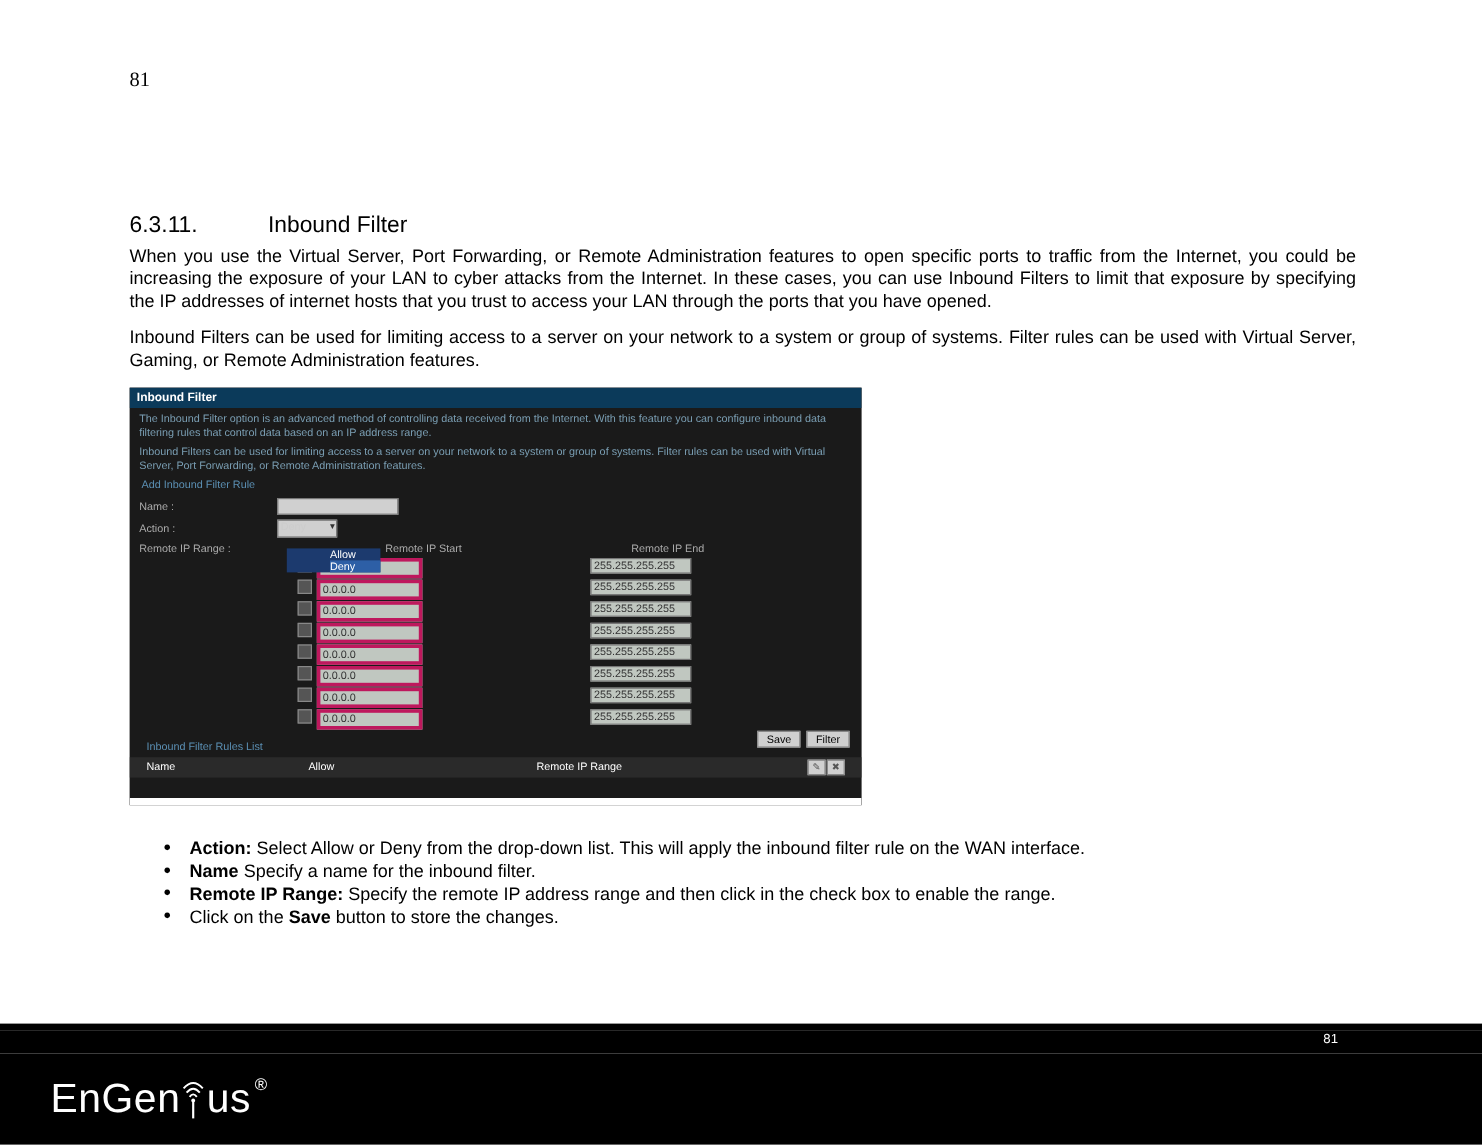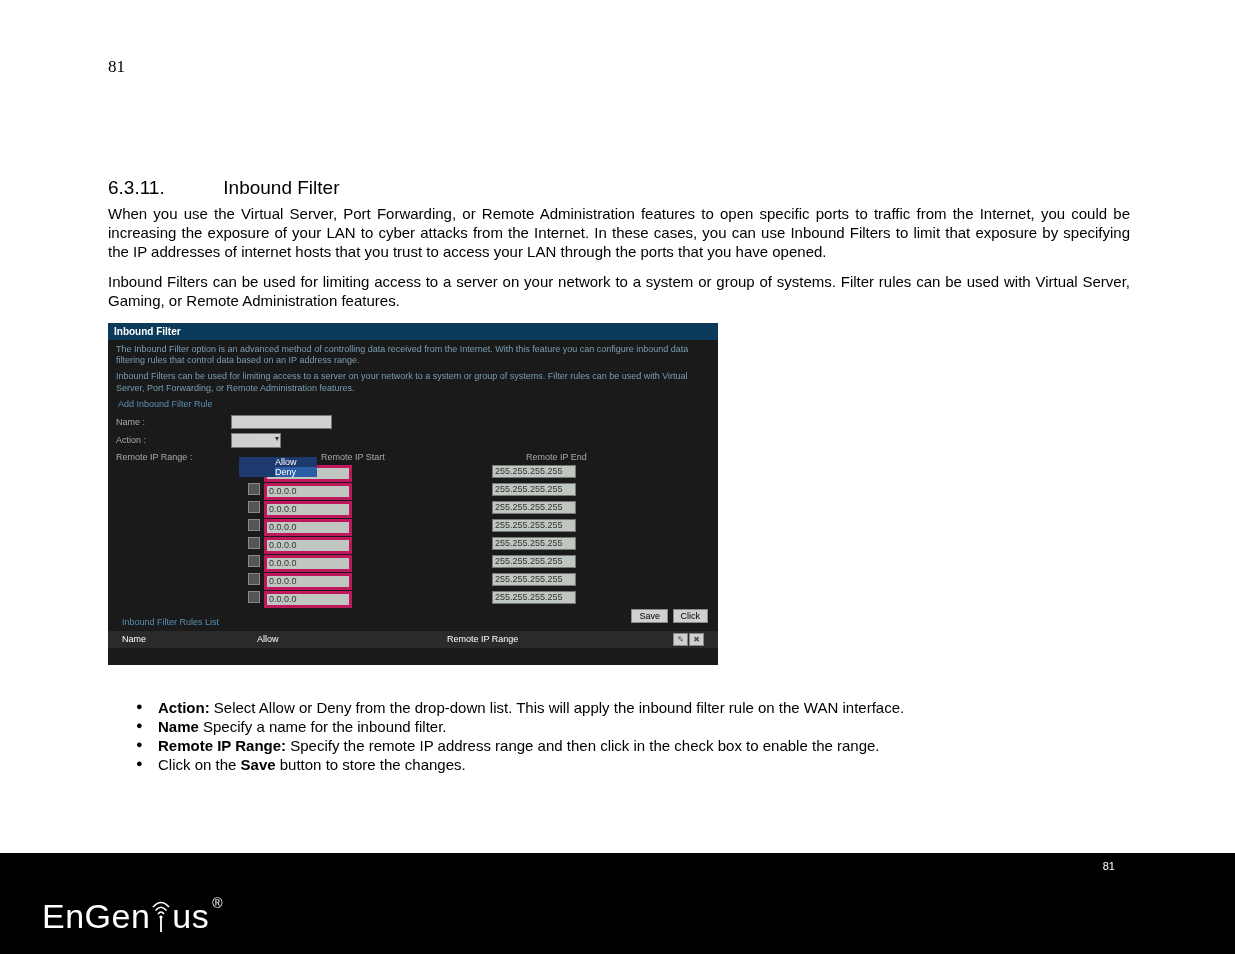--- a/index.html
+++ b/index.html
@@ -132,21 +132,21 @@
           </div>
           <div class="iprow">
             <span class="cb"></span>
             <input class="tx2" type="text" value="0.0.0.0" style="">
             <input class="tx3" type="text" value="255.255.255.255" style="">
           </div>
         </div>
 
       <div class="btns">
         <span class="btn">Save</span>
-        <span class="btn">Click</span>
+        <span class="btn">Filter</span>
       </div>
 
       <div class="listhdr">Inbound Filter Rules List</div>
       <div class="listcols">
         <span class="c1">Name</span>
         <span class="c2">Allow</span>
         <span class="c3">Remote IP Range</span>
         <span class="rowicons">
           <span class="mini">✎</span>
           <span class="mini">✖</span>

